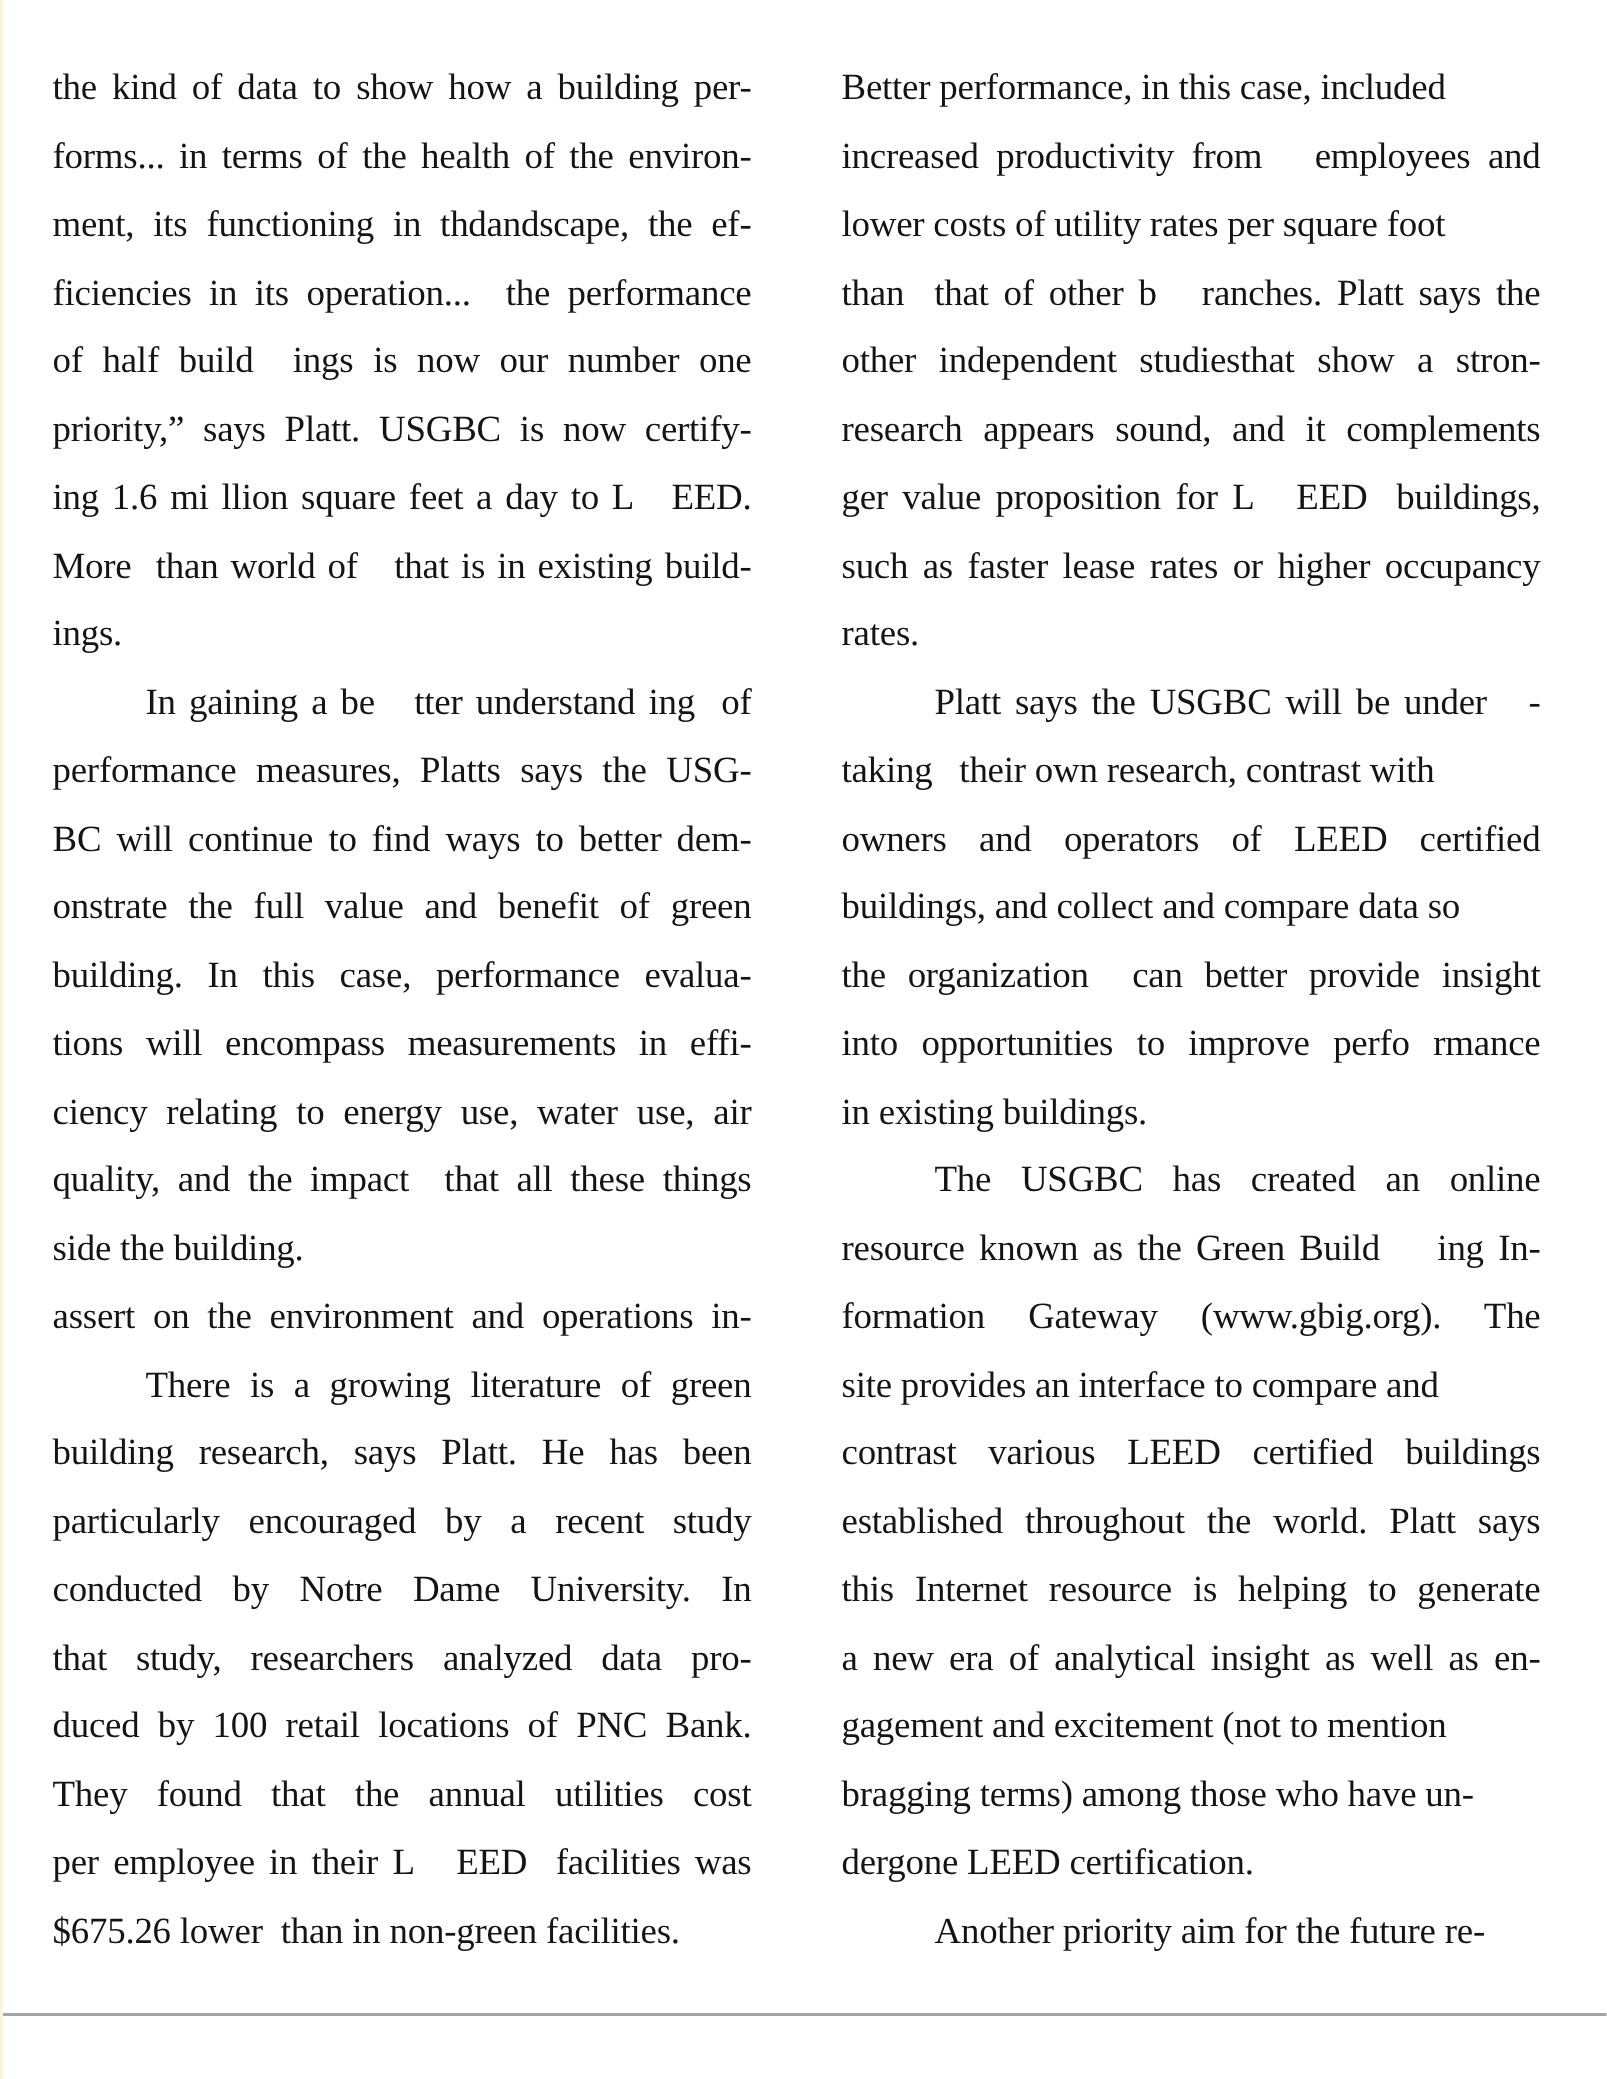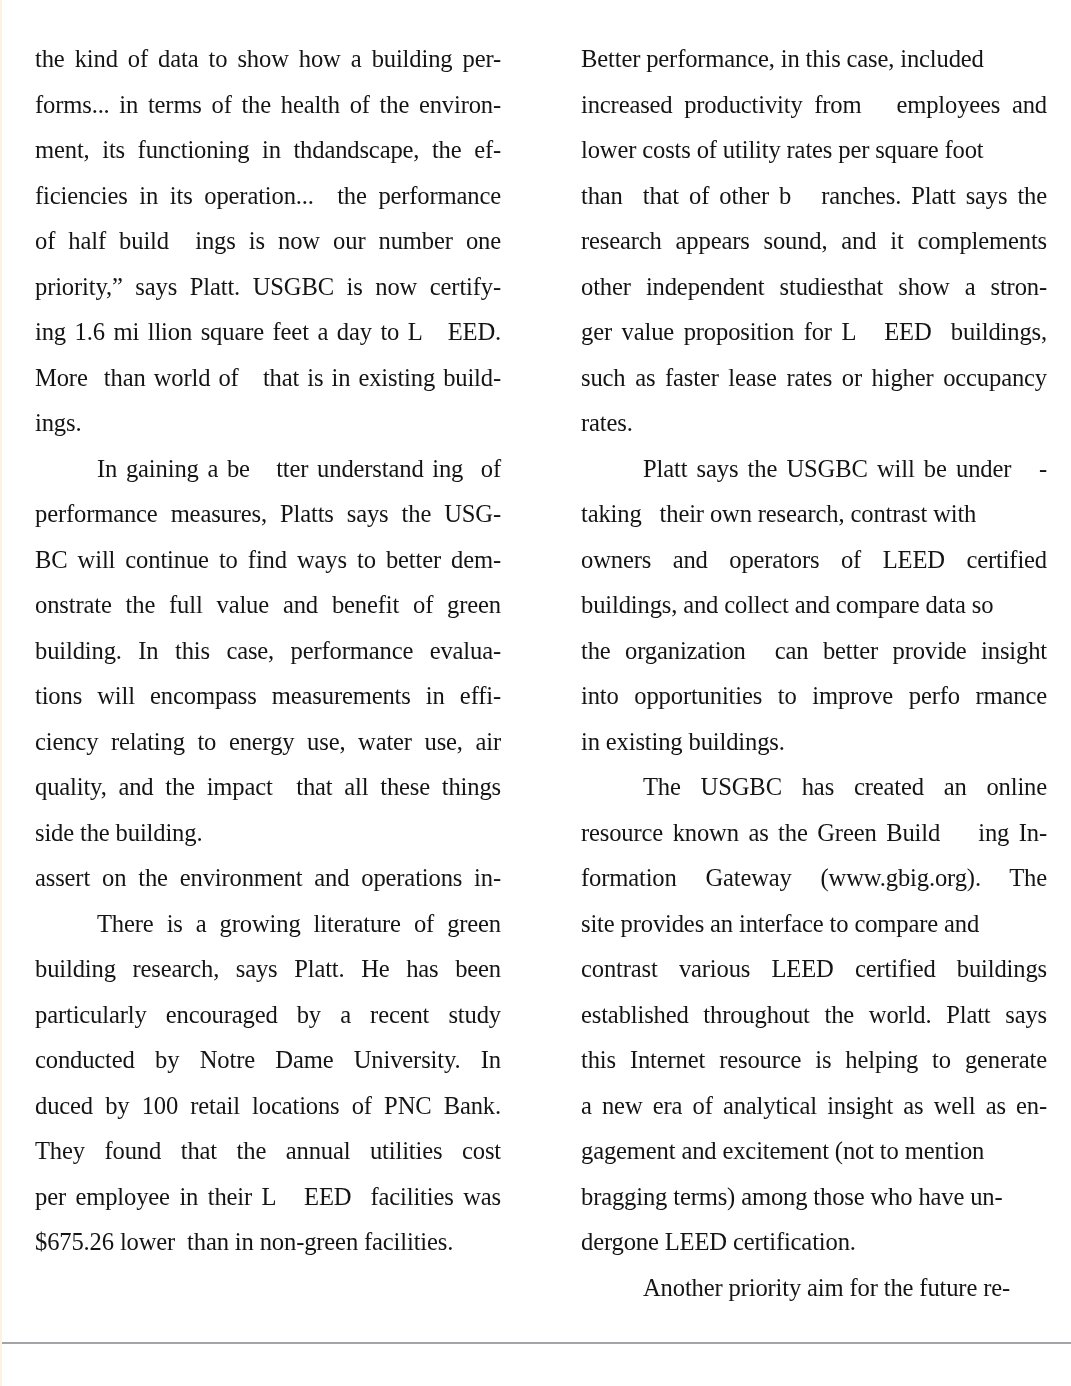--- a/index.html
+++ b/index.html
@@ -22,21 +22,21 @@
       background: #fbf2e0;
     }
     .column {
       position: absolute;
       top: 36px;
       font-size: 24.6px;
       line-height: 45.5px;
       letter-spacing: -0.15px;
     }
     .col-left { left: 35px; width: 466px; }
-    .col-right { left: 581px; width: 466px; }
+    .col-right { left: 561px; width: 466px; }
     .line {
       display: block;
       height: 45.5px;
       white-space: pre;
       text-align: justify;
       text-align-last: justify;
     }
     .line.last {
       text-align-last: left;
     }
@@ -74,32 +74,33 @@
     <span class="line">building. In this case, performance evalua-</span>
     <span class="line">tions will encompass measurements in effi-</span>
     <span class="line">ciency relating to energy use, water use, air</span>
     <span class="line">quality, and the impact  that all these things</span>
     <span class="line last">side the building.</span>
     <span class="line">assert on the environment and operations in-</span>
     <span class="line indent">There is a growing literature of green</span>
     <span class="line">building research, says Platt. He has been</span>
     <span class="line">particularly encouraged by a recent study</span>
     <span class="line">conducted by Notre Dame University. In</span>
+    <span class="line">that study, researchers analyzed data pro-</span>
     <span class="line">duced by 100 retail locations of PNC Bank.</span>
     <span class="line">They found that the annual utilities cost</span>
     <span class="line">per employee in their L   EED  facilities was</span>
     <span class="line last">$675.26 lower  than in non-green facilities.</span>
   </div>
 <div class="column col-right">
     <span class="line last">Better performance, in this case, included</span>
     <span class="line">increased productivity from   employees and</span>
     <span class="line last">lower costs of utility rates per square foot</span>
     <span class="line">than  that of other b   ranches. Platt says the</span>
+    <span class="line">other independent studiesthat show a stron-</span>
     <span class="line">research appears sound, and it complements</span>
-    <span class="line">other independent studiesthat show a stron-</span>
     <span class="line">ger value proposition for L   EED  buildings,</span>
     <span class="line">such as faster lease rates or higher occupancy</span>
     <span class="line last">rates.</span>
     <span class="line indent">Platt says the USGBC will be under   -</span>
     <span class="line last">taking   their own research, contrast with</span>
     <span class="line">owners and operators of LEED certified</span>
     <span class="line last">buildings, and collect and compare data so</span>
     <span class="line">the organization  can better provide insight</span>
     <span class="line">into opportunities to improve perfo rmance</span>
     <span class="line last">in existing buildings.</span>

